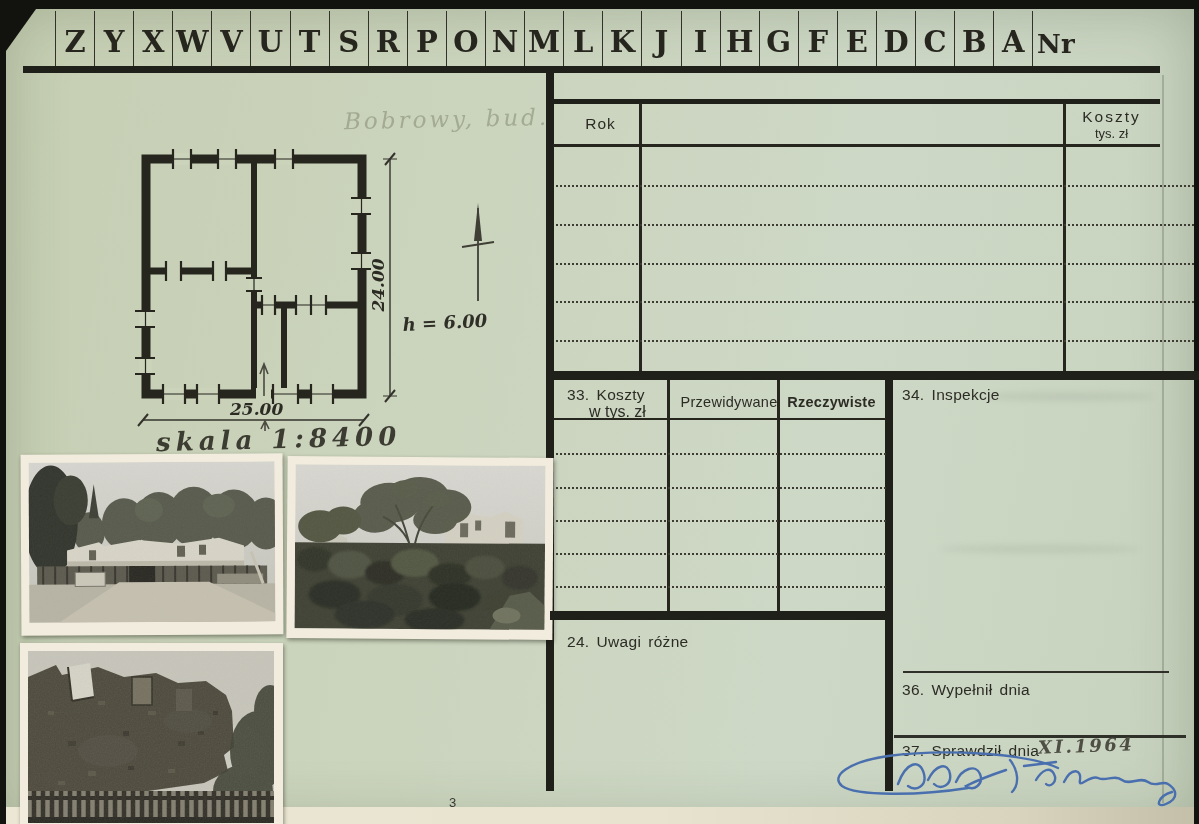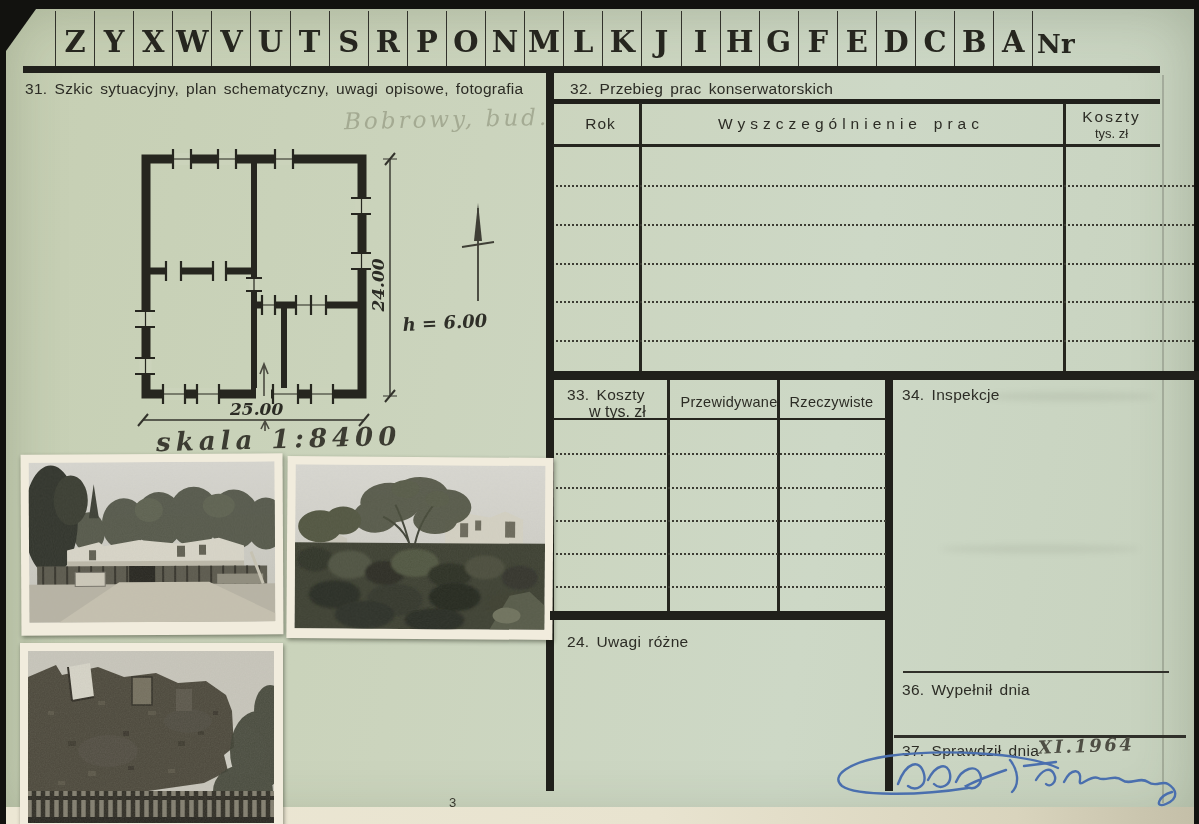--- a/index.html
+++ b/index.html
@@ -98,21 +98,20 @@
       <div class="tab-cell">A</div>
       <div class="tab-cell tab-nr">Nr</div>
     </div>
   <div class="corner-shade"></div>
   <div class="toprule"></div>
 
   <div class="vdiv1"></div>
   <div class="vdiv2"></div>
   <div class="crease"></div>
 
-  <div class="label" style="position:absolute;left:25px;top:80px;width:520px;">31. Szkic sytuacyjny, plan schematyczny, uwagi opisowe, fotografia</div>
   <div class="hand pencil-note">Bobrowy, bud.</div>
 
   <svg style="position:absolute;left:113px;top:133px;" width="420" height="298" viewBox="0 0 420 298">
     <g stroke="#26261f" fill="none">
       <rect x="33" y="26" width="216" height="235" stroke-width="9"></rect>
       <path d="M141,26 V261" stroke-width="6"></path>
       <path d="M33,138 H53 M68,138 H100 M113,138 H140" stroke-width="7"></path>
       <path d="M141,172 H248" stroke-width="7"></path>
       <path d="M171,172 V261" stroke-width="6"></path>
     </g>
@@ -325,42 +324,40 @@
           <ellipse cx="242" cy="60" rx="16" ry="26"></ellipse>
       </g>
       <rect x="0" y="140" width="246" height="28" fill="#827e6f"></rect>
       <rect x="0" y="145" width="246" height="4" fill="#2c2a23"></rect>
       <path d="M6,140 V168 M15,140 V168 M24,140 V168 M33,140 V168 M42,140 V168 M51,140 V168 M60,140 V168 M69,140 V168 M78,140 V168 M87,140 V168 M96,140 V168 M105,140 V168 M114,140 V168 M123,140 V168 M132,140 V168 M141,140 V168 M150,140 V168 M159,140 V168 M168,140 V168 M177,140 V168 M186,140 V168 M195,140 V168 M204,140 V168 M213,140 V168 M222,140 V168 M231,140 V168 M240,140 V168" stroke="#2f2d25" stroke-width="4.5"></path>
       <rect x="0" y="166" width="246" height="6" fill="#26251f"></rect>
       <rect width="246" height="172" fill="transparent" filter="url(#g3)"></rect>
     </svg>
   </div>
 
-  <div class="label" style="position:absolute;left:570px;top:80px;">32. Przebieg prac konserwatorskich</div>
   <div class="t32-topbar"></div>
   <div class="t32-vrok"></div>
   <div class="t32-vkoszt"></div>
   <div class="t32-underline"></div>
   <div class="label center-lab" style="left:562px;top:115px;width:77px;letter-spacing:1px;">Rok</div>
-  <div class="label center-lab" style="left:641px;top:115px;width:420px;letter-spacing:5px;">Wyszczególnienie prac</div>
   <div class="label center-lab" style="left:1065px;top:108px;width:93px;letter-spacing:2px;">Koszty</div>
   <div class="small-label center-lab" style="left:1065px;top:126px;width:93px;">tys. zł</div>
   <div class="dotted d32" style="top:185px;"></div>
   <div class="dotted d32" style="top:224px;"></div>
   <div class="dotted d32" style="top:263px;"></div>
   <div class="dotted d32" style="top:301px;"></div>
   <div class="dotted d32" style="top:340px;"></div>
   <div class="t32-bottombar"></div>
 
   <div class="label" style="position:absolute;left:567px;top:386px;">33. Koszty</div>
   <div class="small-label" style="position:absolute;left:589px;top:403px;font-size:16px;">w tys. zł</div>
   <div class="t33-v1"></div>
   <div class="t33-v2"></div>
   <div class="label center-lab" style="left:670px;top:394px;width:118px;font-size:14.5px;">Przewidywane</div>
-  <div class="label center-lab" style="left:780px;top:394px;width:103px;font-size:14.5px;">Rzeczywiste</div>
+  <div class="label center-lab" style="left:780px;top:394px;width:103px;font-size:14.5px;font-weight:bold;">Rzeczywiste</div>
   <div class="t33-underline"></div>
   <div class="dotted d33" style="top:453px;"></div>
   <div class="dotted d33" style="top:487px;"></div>
   <div class="dotted d33" style="top:520px;"></div>
   <div class="dotted d33" style="top:553px;"></div>
   <div class="dotted d33" style="top:586px;"></div>
   <div class="t33-bottombar"></div>
 
   <div class="label" style="position:absolute;left:902px;top:386px;">34. Inspekcje</div>
   <div class="smudge" style="left:985px;top:392px;width:170px;height:9px;"></div>

